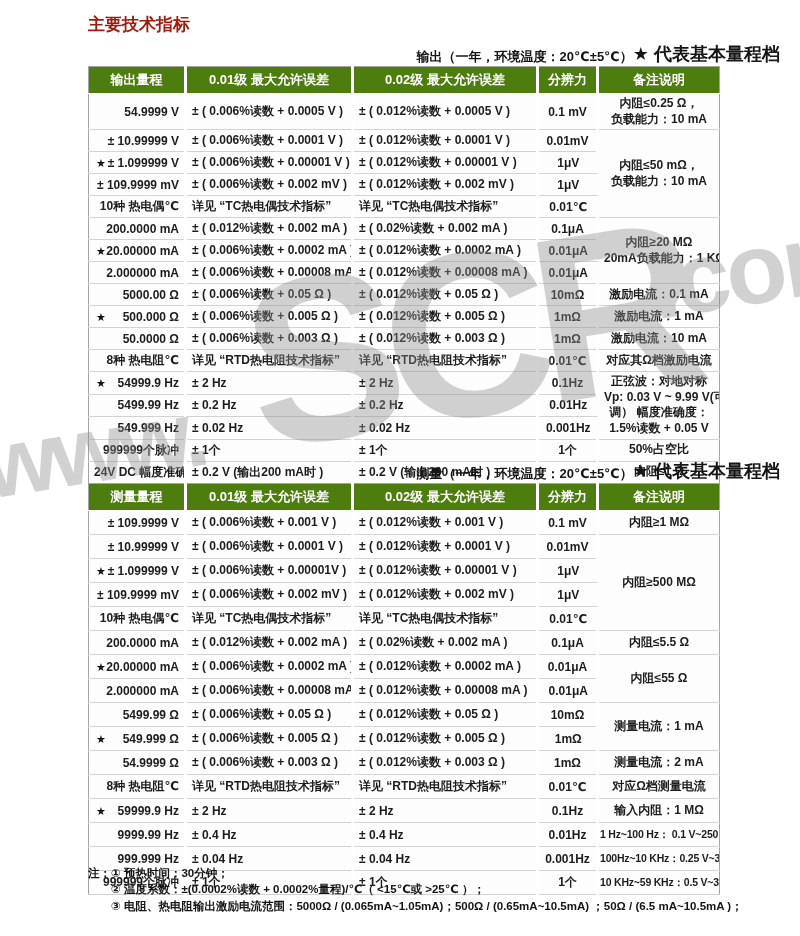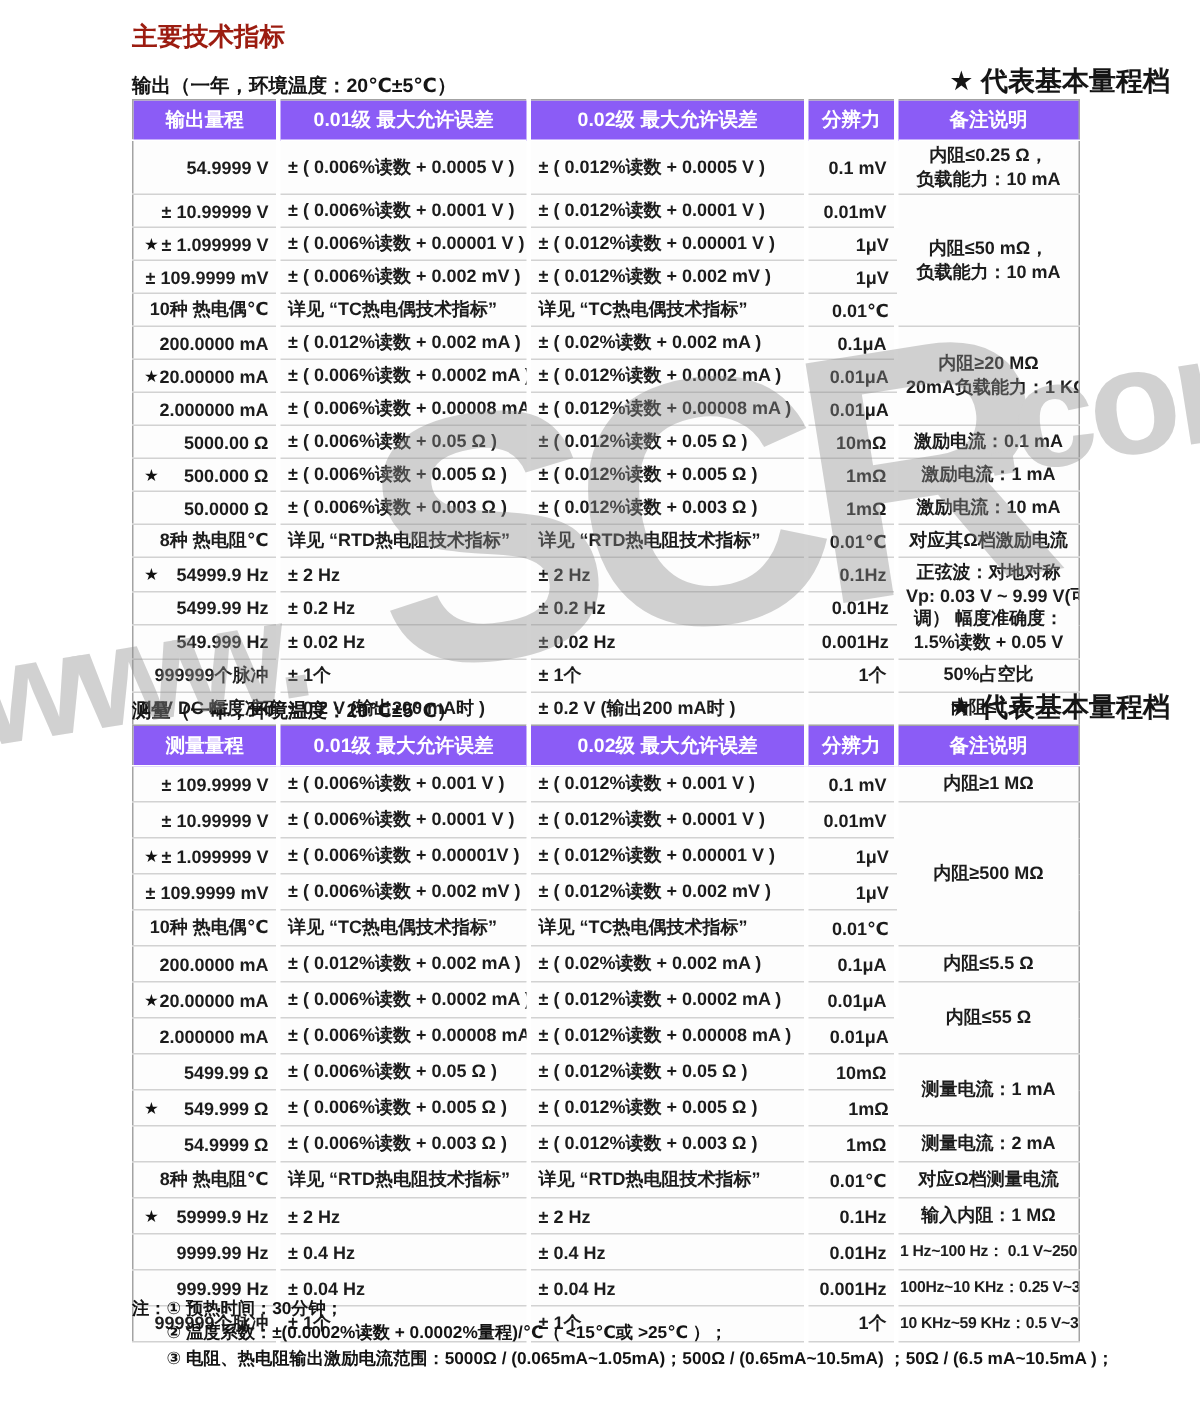--- a/index.html
+++ b/index.html
@@ -1,38 +1,38 @@
 <!DOCTYPE html>
 <html><head>
 <meta charset="utf-8">
 <style>
   html,body{margin:0;padding:0;background:#ffffff;}
   .page{position:relative;width:800px;height:936px;background:#ffffff;overflow:hidden;
         font-family:"Liberation Sans","DejaVu Sans",sans-serif;color:#1a1a1a;}
   .page-title{position:absolute;left:88px;top:13px;font-size:17px;font-weight:bold;color:#9c1c10;}
-  .section-bar{position:absolute;left:88px;width:692px;display:flex;justify-content:space-between;
+  .section-bar{position:absolute;left:88px;width:692px;display:flex;justify-content:flex-end;
                align-items:flex-end;font-size:13px;font-weight:bold;color:#151515;}
   .sb1{top:42px;}
   .sb2{top:459px;}
   .legend{font-size:18px;}
   table.spec{border-collapse:collapse;table-layout:fixed;width:631px;background:#fdfdfd;
              border:1px solid #a3a3a3;position:absolute;left:88px;}
   table.t1{top:66px;}
   table.t2{top:483px;}
-  table.spec th{background:#8b5cf6;color:#ffffff;font-size:13px;font-weight:bold;height:26px;
+  table.spec th{background:#4d7c0f;color:#ffffff;font-size:13px;font-weight:bold;height:26px;
                 border-right:3px solid #ffffff;border-bottom:1px solid #ffffff;padding:0 2px;}
   table.spec td{font-size:12px;font-weight:bold;color:#1c1c1c;border-right:3px solid #ffffff;
                 border-bottom:1px solid #d2d2d2;padding:2px 5px;height:15px;vertical-align:middle;
                 white-space:nowrap;overflow:hidden;}
   table.t2 td{height:17px;padding-top:3px;padding-bottom:3px;}
   table.spec th:last-child,table.spec td:last-child{border-right:none;}
   td.range-cell{text-align:right;position:relative;}
   .star{position:absolute;left:7px;top:50%;transform:translateY(-50%);font-size:11px;color:#111;}
   td.err-cell{text-align:left;padding-left:12px;}
-  td.res-cell{text-align:right;padding-right:9px;margin-top:39px;}
+  td.res-cell{text-align:center;padding-right:9px;margin-top:39px;}
   td.remark-cell{text-align:center;white-space:normal;line-height:1.3;}
   td.remark-cell.small{font-size:10.5px;padding-left:1px;padding-right:1px;letter-spacing:-0.2px;}
   .notes{position:absolute;left:88px;top:865px;width:706px;font-size:11.5px;font-weight:bold;
          color:#141414;display:flex;}
   .notes-label{flex:0 0 auto;line-height:1.42;}
   .notes-list{flex:1;}
   .note-item{line-height:1.42;white-space:nowrap;}
   .watermark{position:absolute;left:-25px;top:295px;width:1100px;display:flex;align-items:center;
              transform:rotate(-9deg);transform-origin:left center;opacity:0.40;pointer-events:none;
              color:#8e8e8e;font-weight:bold;z-index:5;}

